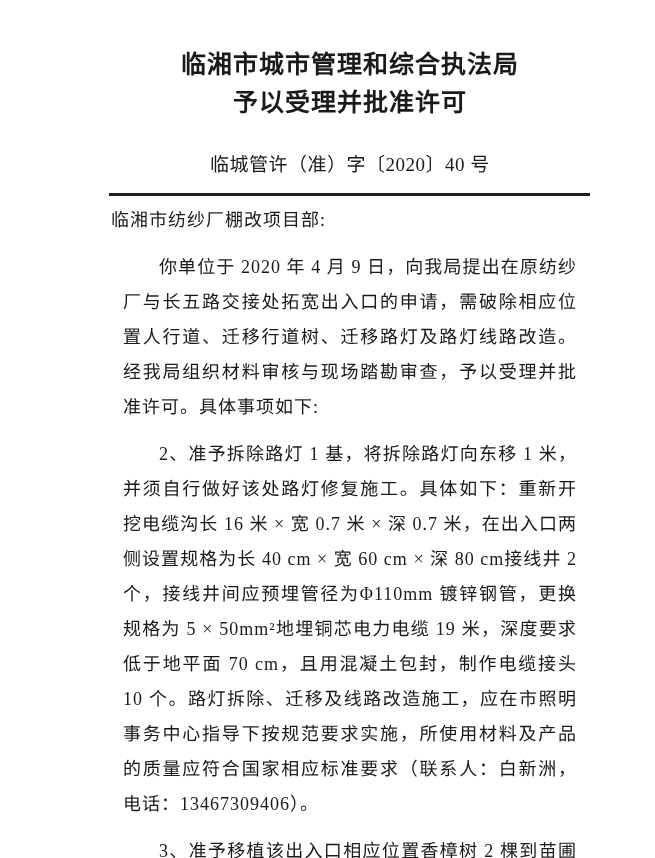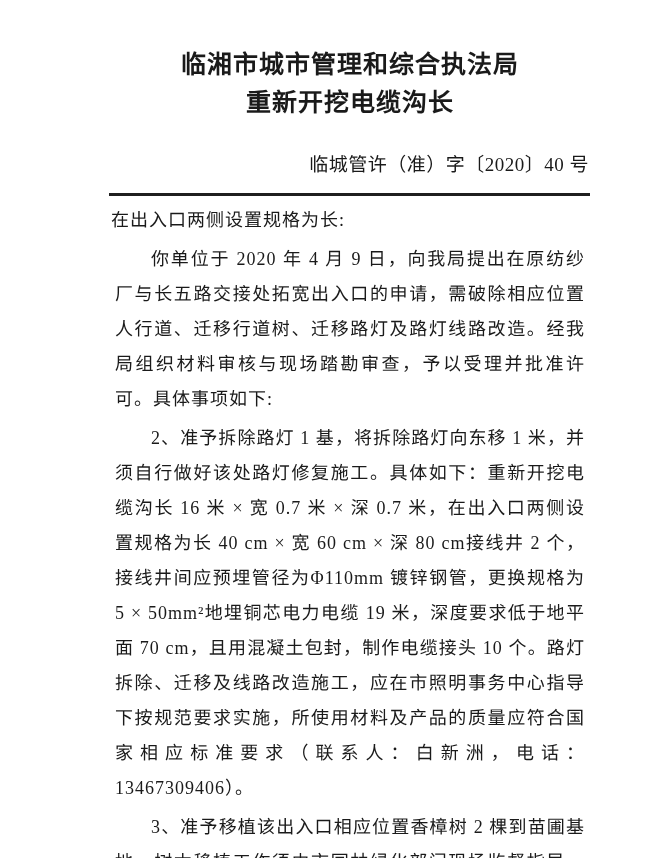--- a/index.html
+++ b/index.html
@@ -22,56 +22,56 @@
     margin: 0;
     text-align: center;
     font-size: 25px;
     font-weight: bold;
     line-height: 38px;
     letter-spacing: 1px;
     white-space: nowrap;
   }
   .doc-number {
     margin-top: 30px;
-    text-align: right;
+    text-align: center;
     font-size: 19px;
     line-height: 26px;
     letter-spacing: 0.5px;
   }
   .divider {
     margin-top: 15px;
     margin-left: -2px;
     margin-right: -1px;
     border-top: 3px solid #1f1f1f;
     height: 0;
   }
   .addressee {
     margin-top: 7px;
     font-size: 18px;
     line-height: 35px;
     letter-spacing: 1px;
   }
   .body-para {
-    margin: 4px;
+    margin: 12px;
     font-size: 18px;
     line-height: 35px;
     letter-spacing: 1px;
     text-indent: 2em;
     text-align: justify;
   }
 </style>
 </head>
 <body>
 
 <div class="page">
   <h1 class="title">临湘市城市管理和综合执法局</h1>
-  <h1 class="title">重新开挖电缆沟长</h1>
+  <h1 class="title">予以受理并批准许可</h1>
 
   <div class="doc-number">临城管许（准）字〔2020〕40 号</div>
 
   <div class="divider"></div>
 
-  <div class="addressee">在出入口两侧设置规格为长:</div>
+  <div class="addressee">临湘市纺纱厂棚改项目部:</div>
 
   <p class="body-para">你单位于 2020 年 4 月 9 日，向我局提出在原纺纱厂与长五路交接处拓宽出入口的申请，需破除相应位置人行道、迁移行道树、迁移路灯及路灯线路改造。经我局组织材料审核与现场踏勘审查，予以受理并批准许可。具体事项如下:</p>
   <p class="body-para">2、准予拆除路灯 1 基，将拆除路灯向东移 1 米，并须自行做好该处路灯修复施工。具体如下：重新开挖电缆沟长 16 米 × 宽 0.7 米 × 深 0.7 米，在出入口两侧设置规格为长 40 cm × 宽 60 cm × 深 80 cm接线井 2 个，接线井间应预埋管径为Φ110mm 镀锌钢管，更换规格为 5 × 50mm²地埋铜芯电力电缆 19 米，深度要求低于地平面 70 cm，且用混凝土包封，制作电缆接头 10 个。路灯拆除、迁移及线路改造施工，应在市照明事务中心指导下按规范要求实施，所使用材料及产品的质量应符合国家相应标准要求（联系人：白新洲，电话：13467309406）。</p>
   <p class="body-para">3、准予移植该出入口相应位置香樟树 2 棵到苗圃基地。树木移植工作须由市园林绿化部门现场监督指导，由专业队伍人员</p>
 </div>
 
 </body></html>

